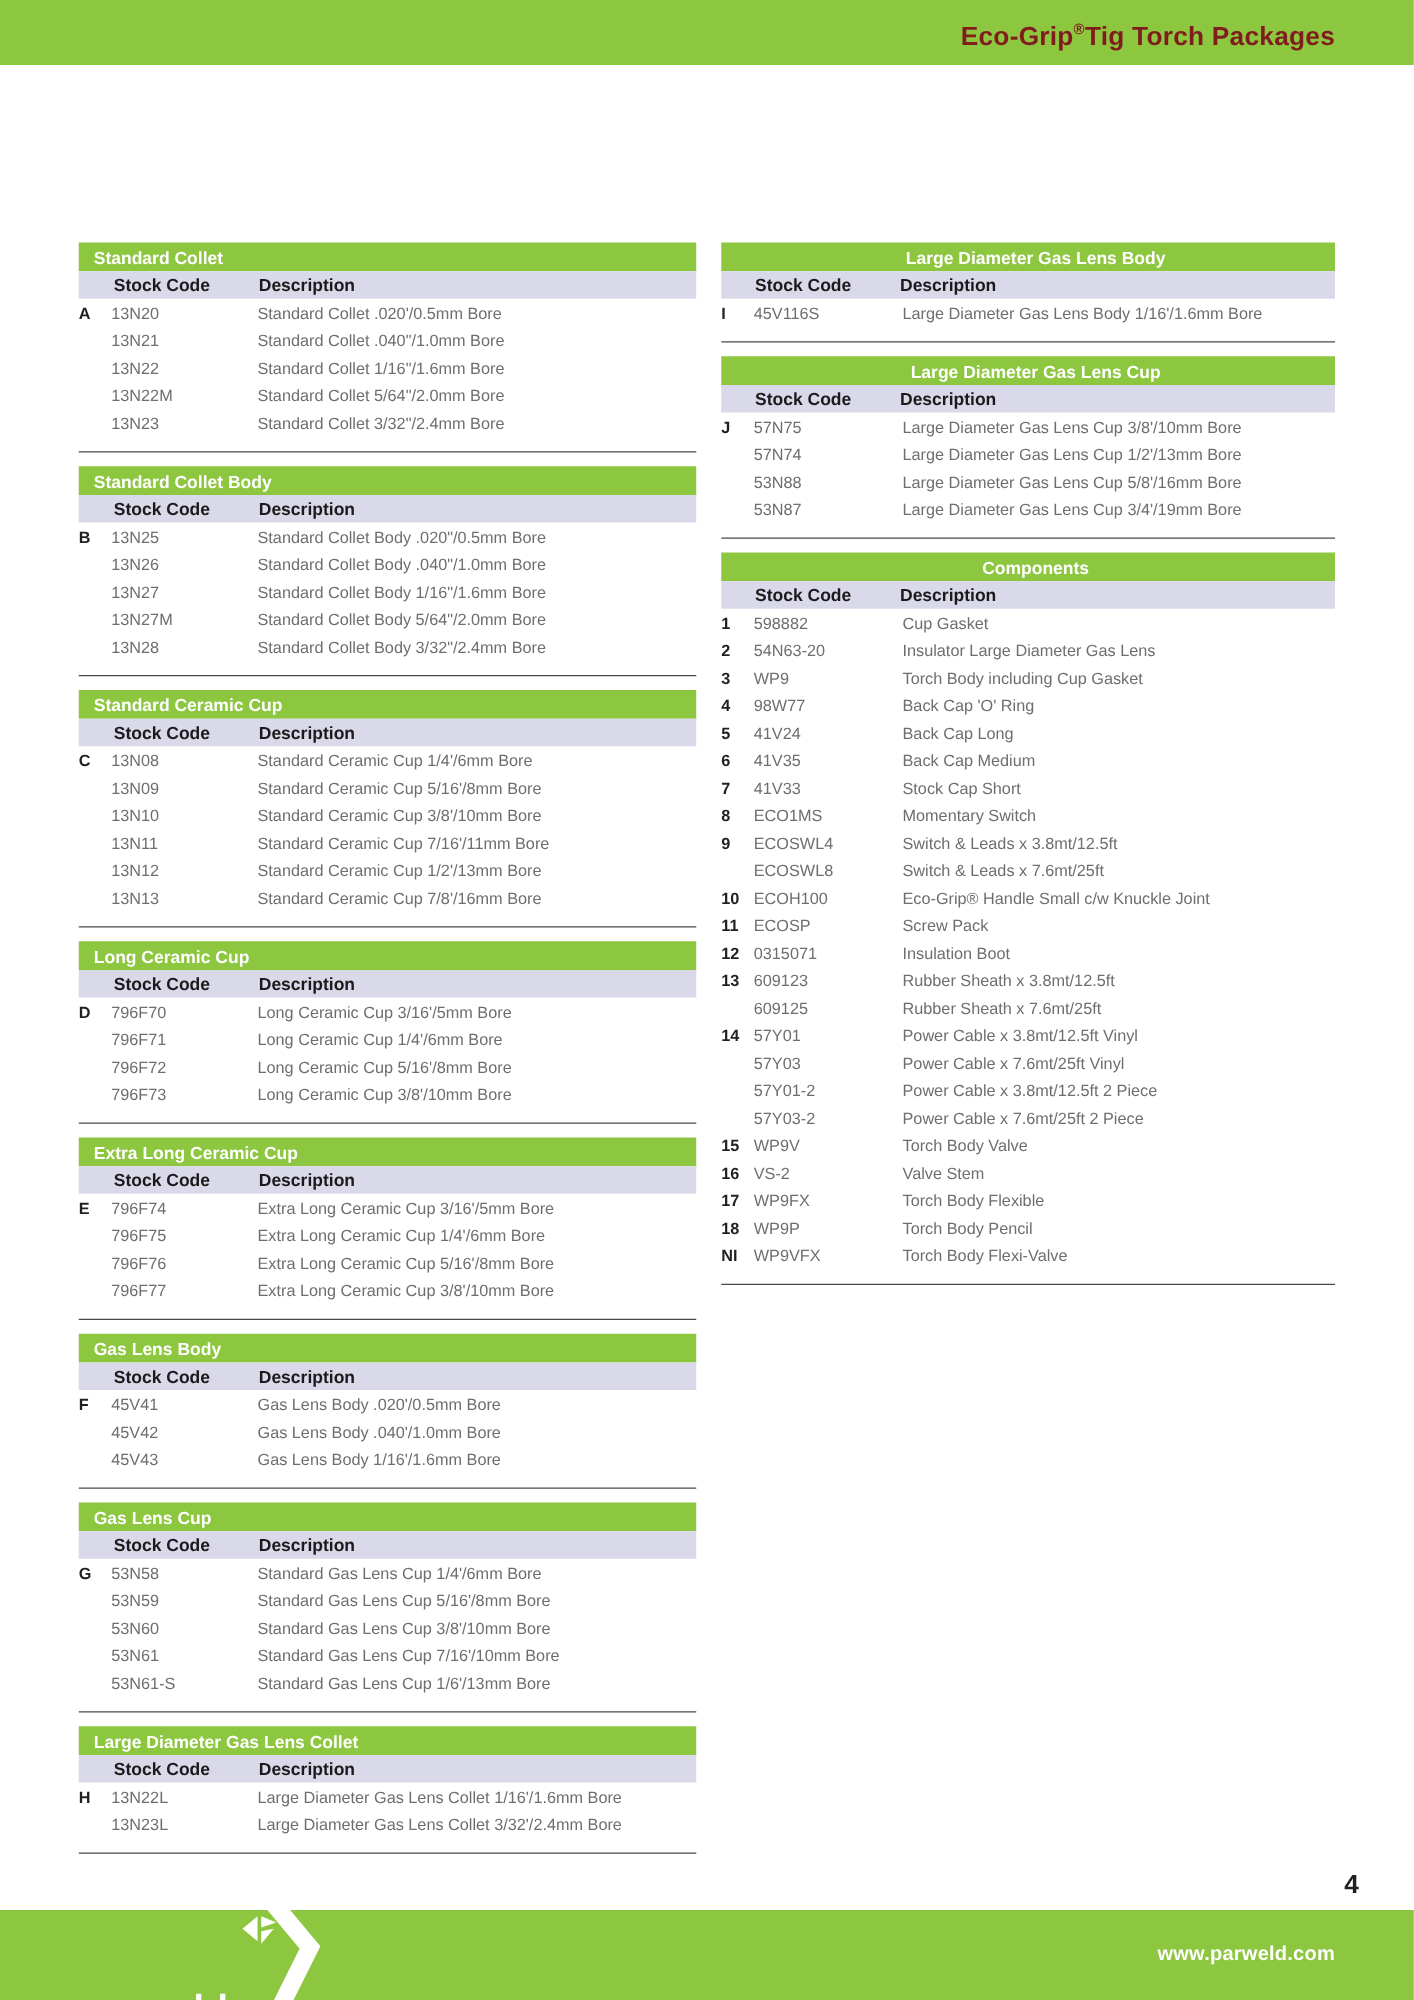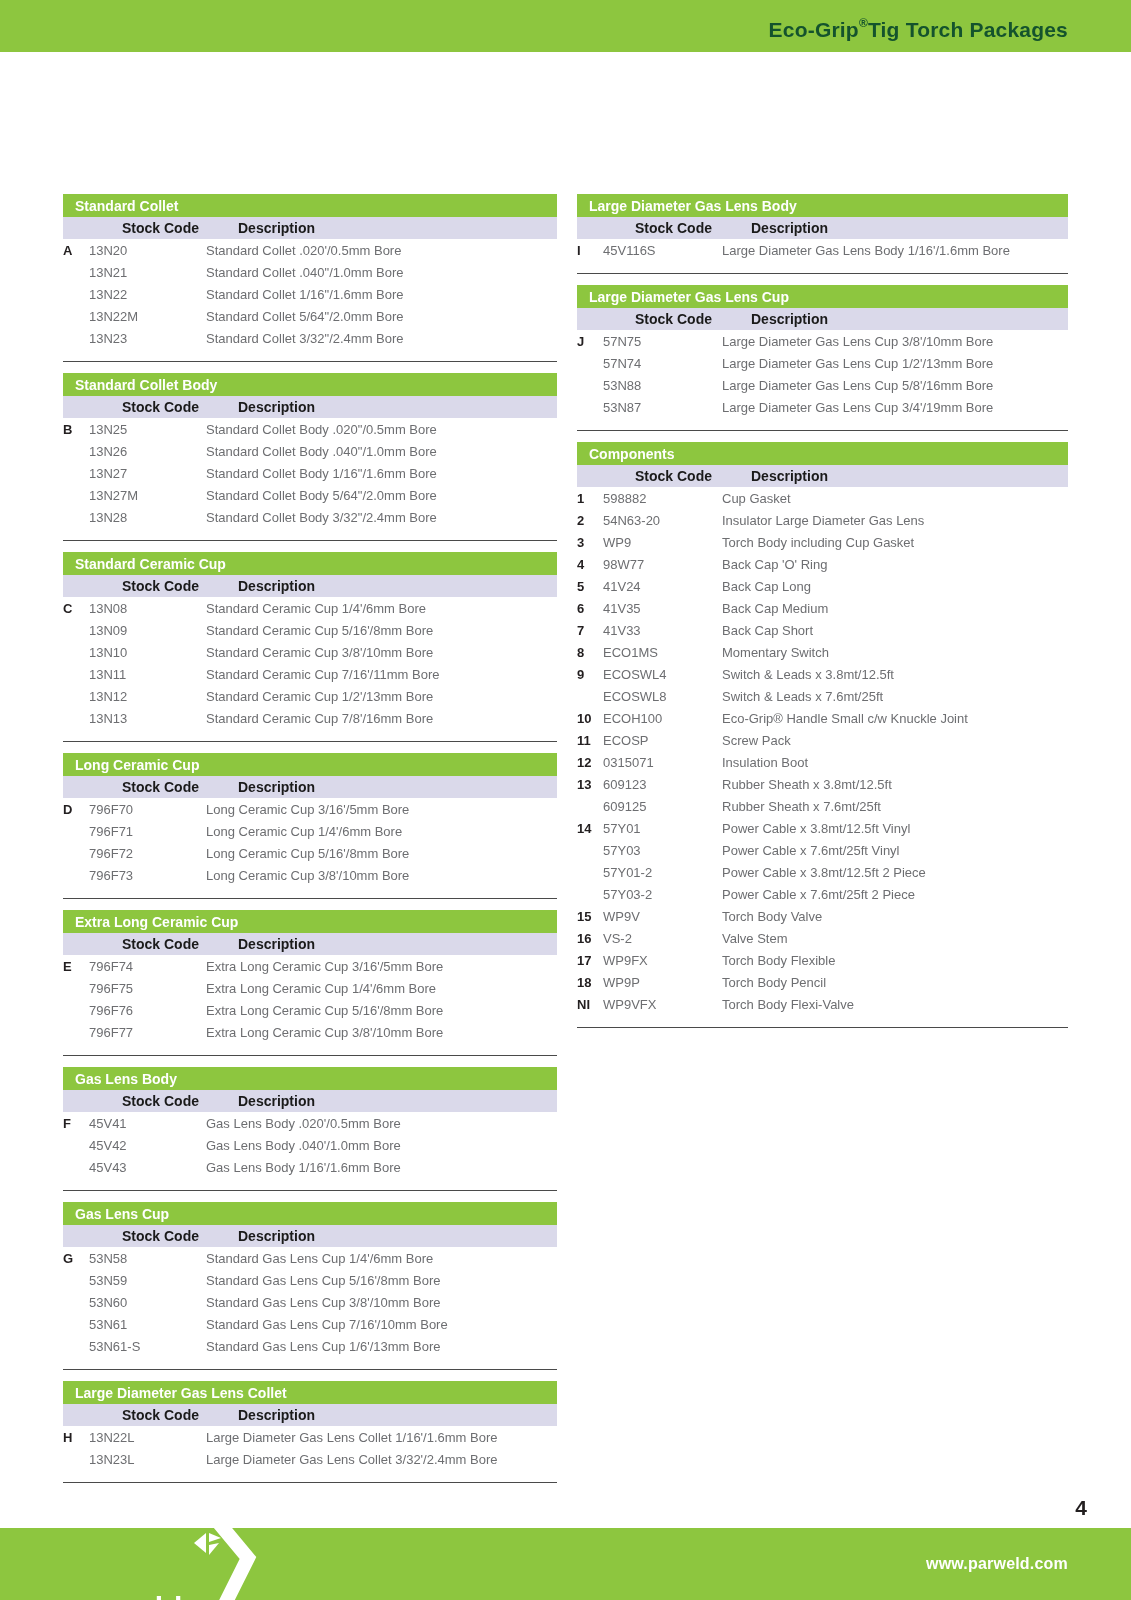--- a/index.html
+++ b/index.html
@@ -12,48 +12,48 @@
   *{margin:0;padding:0;box-sizing:border-box;}
   html,body{background:#fff;}
   body{
     width:1131px;height:1600px;position:relative;overflow:hidden;
     font-family:"Liberation Sans",sans-serif;
   }
   
   .top-bar{position:absolute;top:0;left:0;width:1131px;height:52px;background:var(--green);}
   .top-title{
     position:absolute;top:0;right:63px;height:60px;display:flex;align-items:center;
-    color:#14532d;font-size:21px;font-weight:bold;letter-spacing:.2px;
+    color:#7f1d1d;font-size:21px;font-weight:bold;letter-spacing:.2px;
   }
   .top-title .reg{font-size:12px;position:relative;top:-7px;font-weight:bold;}
   
   .col{position:absolute;top:194px;}
   .col-left{left:63px;width:494px;}
   .col-right{left:566px;width:502px;}
   
   .ptable{margin-bottom:11px;}
   .tbar{
     height:23px;background:var(--green);color:#fff;font-weight:bold;font-size:14px;
     display:flex;align-items:center;padding-left:12px;
   }
   .thead{
     height:22px;background:var(--lavender);display:grid;grid-template-columns:28px 116px 1fr;
-    align-items:center;font-weight:bold;font-size:14px;color:#1a1a1a;padding-left:31px;
+    align-items:center;font-weight:bold;font-size:14px;color:#1a1a1a;
   }
   .thead .hcode{grid-column:2;}
   .thead .hdesc{grid-column:3;}
   .row{
     height:22px;display:grid;grid-template-columns:26px 117px 1fr;align-items:center;
     font-size:13px;color:var(--gray);
   }
   .row .rlabel{font-weight:bold;color:var(--black);font-size:13px;}
   .row .rcode,.row .rdesc{white-space:nowrap;}
   .rule{height:1px;background:var(--rule);margin-top:12px;}
   
-  .col-right .tbar,.col-right .thead,.col-right .rule{margin-left:11px;}
+  .col-right .tbar,.col-right .thead,.col-right .rule{margin-left:11px;justify-content:center;}
   .col-right .thead{grid-template-columns:27px 116px 1fr;}
   .col-right .row{grid-template-columns:37px 119px 1fr;}
   .col-right .row .rlabel{padding-left:11px;}
   
   .page-number{position:absolute;top:1496px;right:44px;font-size:21px;font-weight:bold;color:var(--black);}
   
   .footer{position:absolute;left:0;top:1528px;width:1131px;height:72px;background:var(--green);overflow:hidden;}
   .logo-text{
     position:absolute;left:63px;top:17px;color:#fff;font-weight:bold;font-size:30px;
     letter-spacing:1px;line-height:1;margin-top:48px;
@@ -477,21 +477,21 @@
 
   <div class="row">
     <span class="rlabel">6</span>
     <span class="rcode">41V35</span>
     <span class="rdesc">Back Cap Medium</span>
   </div>
 
   <div class="row">
     <span class="rlabel">7</span>
     <span class="rcode">41V33</span>
-    <span class="rdesc">Back Cap Short</span>
+    <span class="rdesc">Stock Cap Short</span>
   </div>
 
   <div class="row">
     <span class="rlabel">8</span>
     <span class="rcode">ECO1MS</span>
     <span class="rdesc">Momentary Switch</span>
   </div>
 
   <div class="row">
     <span class="rlabel">9</span>

